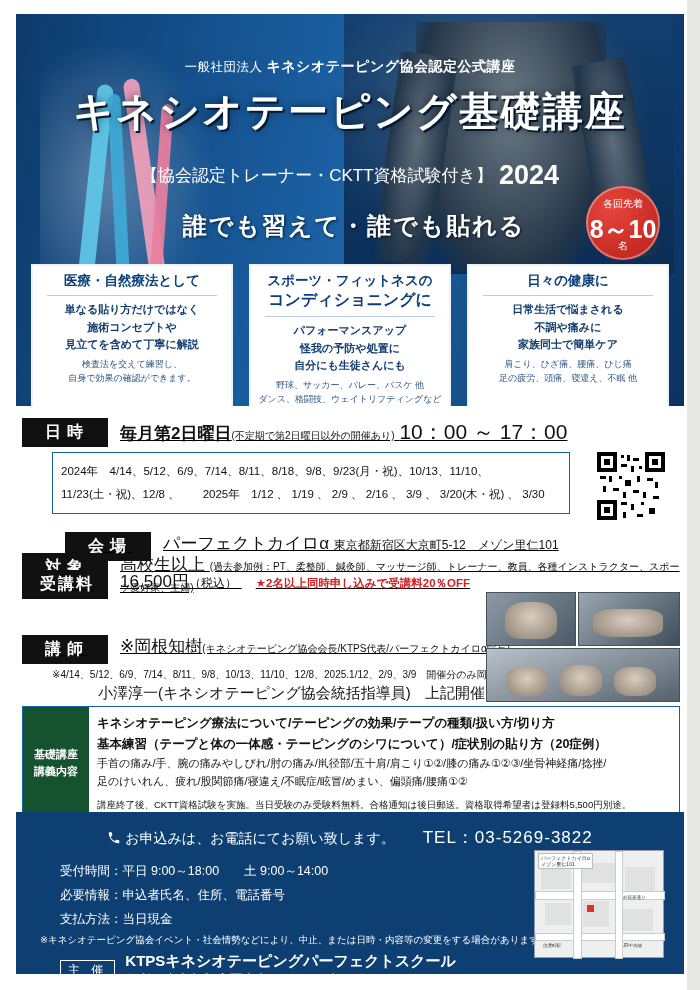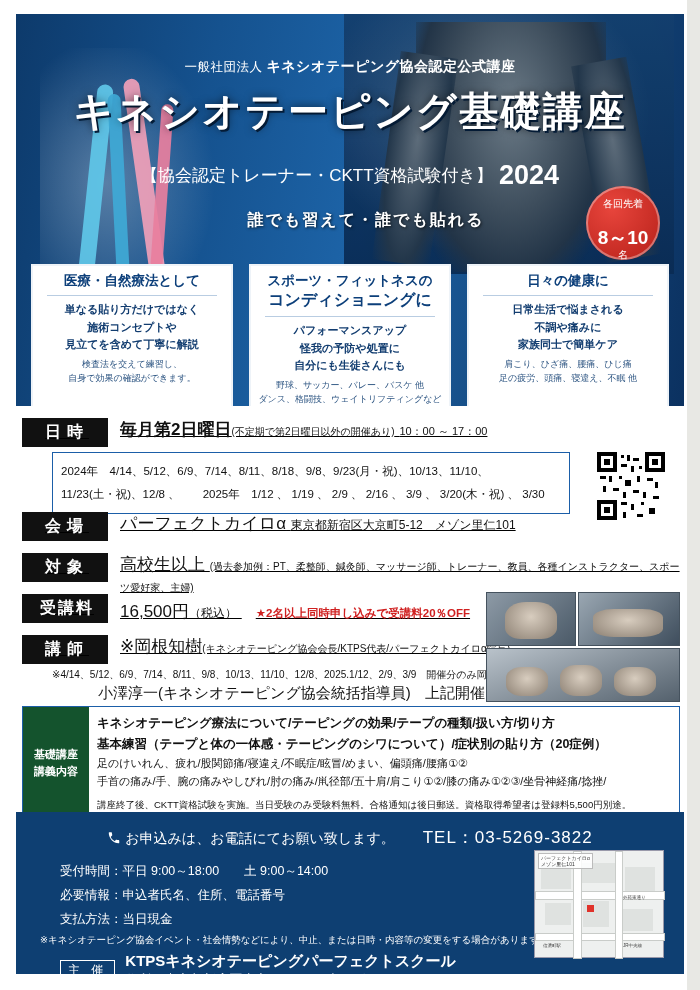--- a/index.html
+++ b/index.html
@@ -29,27 +29,27 @@
   .tape.pink1{left:120px;top:64px;width:16px;height:195px;background:#f0a0b8;transform:rotate(-8deg);}
   .tape.pink2{left:140px;top:90px;width:12px;height:165px;background:#e87f9e;transform:rotate(4deg);}
   .hero-top{position:absolute;left:0;top:44px;width:668px;text-align:center;color:#fff;
     font-size:12.5px;letter-spacing:.5px;}
   .hero-top b{font-size:14px;}
   .hero-title{position:absolute;left:0;top:70px;width:668px;text-align:center;color:#fff;
     font-weight:bold;font-size:40px;letter-spacing:2px;
     text-shadow:0 0 8px rgba(0,0,0,.6),2px 2px 0 #05203f;}
   .hero-sub{position:absolute;left:0;top:146px;width:668px;text-align:center;color:#fff;font-size:17px;}
   .hero-sub .year{font-size:27px;font-weight:bold;vertical-align:-3px;margin-left:6px;}
-  .hero-catch{position:absolute;left:16px;top:196px;width:668px;text-align:center;color:#fff;
-    font-weight:bold;font-size:16px;letter-spacing:2px;text-shadow:1px 1px 3px rgba(0,0,0,.7);}
+  .hero-catch{position:absolute;left:4px;top:196px;width:668px;text-align:center;color:#fff;
+    font-weight:bold;font-size:24px;letter-spacing:2px;text-shadow:1px 1px 3px rgba(0,0,0,.7);}
   .badge{position:absolute;right:24px;top:172px;width:74px;height:74px;border-radius:50%;
     background:radial-gradient(circle at 35% 30%,#e8453c,#b51f18);color:#fff;text-align:center;
     box-shadow:0 0 0 2px rgba(255,255,255,.35) inset;}
   .badge .b1{font-size:10px;margin-top:11px;}
-  .badge .b2{font-size:19px;font-weight:bold;line-height:20px;margin-top:17px;}
+  .badge .b2{font-size:25px;font-weight:bold;line-height:20px;margin-top:8px;}
   .badge .b3{font-size:10px;}
   
   .cards{position:absolute;left:0;top:250px;width:668px;display:flex;justify-content:center;gap:16px;}
   .card{width:190px;border:2px solid #eef3f8;background:#fff;color:#10386b;text-align:center;padding:6px 4px 8px;}
   .card .c-h1{font-size:13.5px;font-weight:bold;color:#0c3f7a;line-height:1.35;}
   .card .c-h2{font-size:16px;font-weight:bold;color:#0c3f7a;}
   .card .c-line{border-top:1px solid #b9cde2;margin:5px 10px;}
   .card .c-body{font-size:11px;color:#123d70;line-height:1.6;font-weight:bold;}
   .card .c-small{font-size:9px;color:#2d5582;line-height:1.5;margin-top:4px;}
   
@@ -155,21 +155,21 @@
         <div class="c-small" style="white-space:pre-line">肩こり、ひざ痛、腰痛、ひじ痛
 足の疲労、頭痛、寝違え、不眠 他</div>
       </div>
     </div>
   </div>
 
   <div class="row" style="top:418px;">
     <div class="lbl">日時</div>
     <div class="val">
       <span style="font-weight:bold">毎月第2日曜日</span><span class="sm">(不定期で第2日曜日以外の開催あり)</span>
-      <span style="font-size:11px">10：00 ～ 17：00</span>
+      <span style="font-size:21px">10：00 ～ 17：00</span>
     </div>
   </div>
 
   <div class="dates-box">
     <div>2024年　4/14、5/12、6/9、7/14、8/11、8/18、9/8、9/23(月・祝)、10/13、11/10、</div>
     <div>11/23(土・祝)、12/8 、　　2025年　1/12 、 1/19 、 2/9 、 2/16 、 3/9 、 3/20(木・祝) 、 3/30</div>
   </div>
 
   <div class="qr">
     <div class="cell" style="left:0;top:0;width:20px;height:20px;"></div>
@@ -201,37 +201,37 @@
     <div class="cell" style="left:46px;top:40px;width:3px;height:6px;"></div>
     <div class="cell" style="left:56px;top:44px;width:6px;height:3px;"></div>
     <div class="cell" style="left:24px;top:50px;width:6px;height:3px;"></div>
     <div class="cell" style="left:34px;top:52px;width:3px;height:6px;"></div>
     <div class="cell" style="left:44px;top:50px;width:3px;height:3px;"></div>
     <div class="cell" style="left:52px;top:56px;width:6px;height:6px;"></div>
     <div class="cell" style="left:26px;top:60px;width:3px;height:6px;"></div>
     <div class="cell" style="left:40px;top:62px;width:6px;height:3px;"></div>
   </div>
 
-  <div class="row" style="top:512px;">
+  <div class="row" style="top:532px;margin-left:43px;">
     <div class="lbl">会場</div>
     <div class="val">
       <span>パーフェクトカイロα</span>
       <span class="md">東京都新宿区大京町5-12　メゾン里仁101</span>
     </div>
   </div>
 
   <div class="row" style="top:553px;">
     <div class="lbl">対象</div>
     <div class="val">
       <span>高校生以上</span>
       <span class="sm">(過去参加例：PT、柔整師、鍼灸師、マッサージ師、トレーナー、教員、各種インストラクター、スポーツ愛好家、主婦)</span>
     </div>
   </div>
 
-  <div class="row" style="top:594px;align-items:flex-end;">
+  <div class="row" style="top:570px;">
     <div class="lbl" style="letter-spacing:2px;">受講料</div>
     <div class="val">
       <span>16,500円</span><span class="md">（税込）</span>
       <span class="price-red" style="margin-left:14px">★2名以上同時申し込みで受講料20％OFF</span>
     </div>
   </div>
 
   <div class="row" style="top:635px;">
     <div class="lbl">講師</div>
     <div class="val">
@@ -258,22 +258,22 @@
     <div class="p2" style="left:38%;top:30%;width:22%;height:60%;border-radius:38%"></div>
     <div class="p2" style="left:66%;top:34%;width:22%;height:56%;border-radius:38%"></div>
   </div>
 
   <div class="coursebox">
     <div class="course-lbl" style="white-space:pre-line">基礎講座
 講義内容</div>
     <div class="course-body">
       <div style="font-weight:bold">キネシオテーピング療法について/テーピングの効果/テープの種類/扱い方/切り方</div>
       <div style="font-weight:bold">基本練習（テープと体の一体感・テーピングのシワについて）/症状別の貼り方（20症例）</div>
+      <div class="l2">手首の痛み/手、腕の痛みやしびれ/肘の痛み/鼡径部/五十肩/肩こり①②/膝の痛み①②③/坐骨神経痛/捻挫/</div>
       <div class="l2">足のけいれん、疲れ/股関節痛/寝違え/不眠症/眩冒/めまい、偏頭痛/腰痛①②</div>
-      <div class="l2">手首の痛み/手、腕の痛みやしびれ/肘の痛み/鼡径部/五十肩/肩こり①②/膝の痛み①②③/坐骨神経痛/捻挫/</div>
       <div class="note">講座終了後、CKTT資格試験を実施。当日受験のみ受験料無料。合格通知は後日郵送。資格取得希望者は登録料5,500円別途。</div>
     </div>
   </div>
 
   <div class="footer">
     <div class="f-apply">
       <svg class="phone-ic" viewBox="0 0 24 24">
         <path fill="#fff" d="M6.6 10.8c1.4 2.8 3.8 5.1 6.6 6.6l2.2-2.2c.3-.3.7-.4 1-.2 1.1.4 2.4.6 3.6.6.6 0 1 .4 1 1V20c0 .6-.4 1-1 1C11.1 21 3 12.9 3 3c0-.6.4-1 1-1h3.4c.6 0 1 .4 1 1 0 1.3.2 2.5.6 3.6.1.4 0 .8-.2 1l-2.2 2.2z"></path>
       </svg>
       <span>お申込みは、お電話にてお願い致します。</span>

